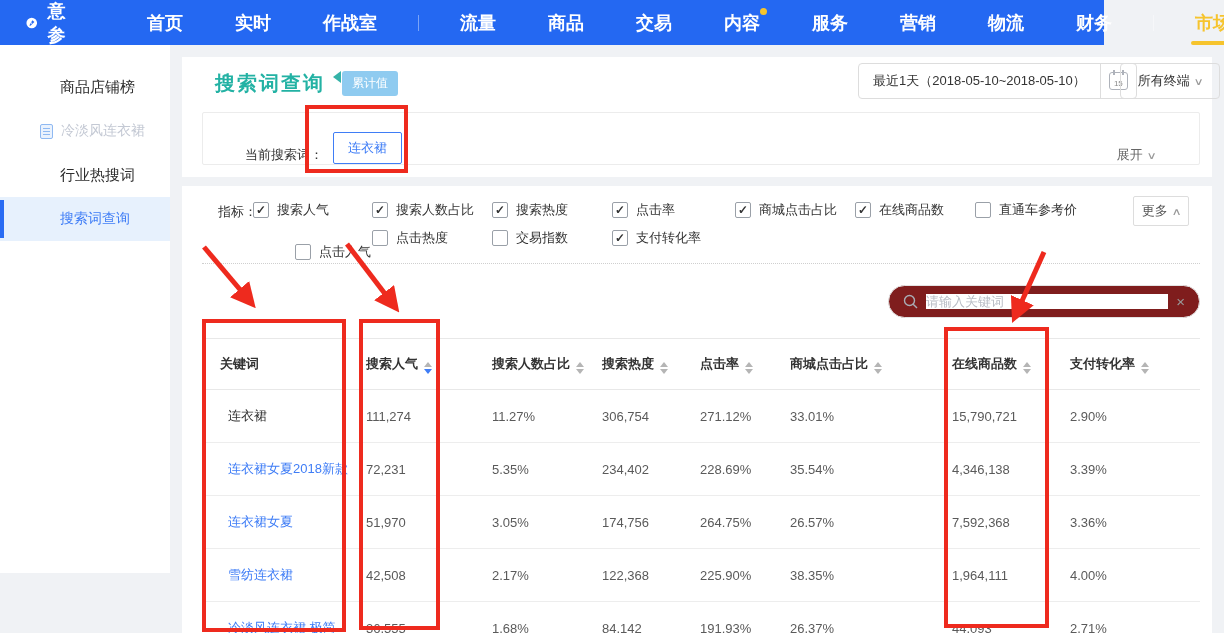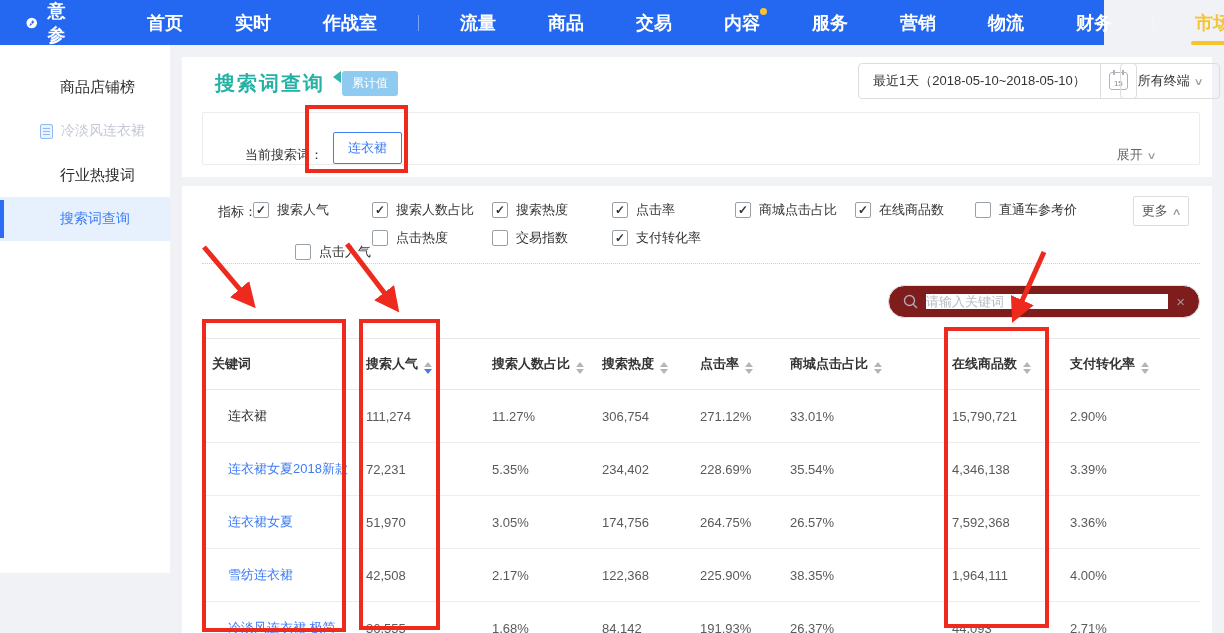--- a/index.html
+++ b/index.html
@@ -96,21 +96,21 @@
   .search-box input { border:none; outline:none; flex:1; font-size:13px; color:#333;
         font-family:"Liberation Sans",sans-serif; }
   .search-box input::placeholder { color:#b8bcc4; }
   .clear-x { color:#999; font-size:15px; cursor:pointer; }
 
   
   .table-wrap { position:absolute; left:20px; top:152px; width:998px; }
   table { border-collapse:collapse; table-layout:fixed; width:998px; font-size:13px; }
   thead tr { height:51px; border-top:1px solid #e8e8e8; border-bottom:1px solid #e8e8e8; }
   th { text-align:left; font-weight:bold; color:#333; padding-left:8px; cursor:pointer; }
-  th:first-child { padding-left:10px; cursor:default; }
+  th:first-child { padding-left:18px; cursor:default; }
   tbody tr { height:53px; border-bottom:1px solid #ededed; }
   td { color:#5a5a5a; padding-left:8px; }
   td:first-child { padding-left:26px; color:#333; }
   td.link { color:#3f7df6; cursor:pointer; }
   .sort { display:inline-flex; flex-direction:column; margin-left:6px; vertical-align:1px; }
   .tri-up { width:0; height:0; border-left:4px solid transparent; border-right:4px solid transparent;
         border-bottom:5px solid #b5b5b5; margin-bottom:2px; }
   .tri-down { width:0; height:0; border-left:4px solid transparent; border-right:4px solid transparent;
         border-top:5px solid #b5b5b5; }
   .tri-down.active { border-top-color:#3f7df6; }

